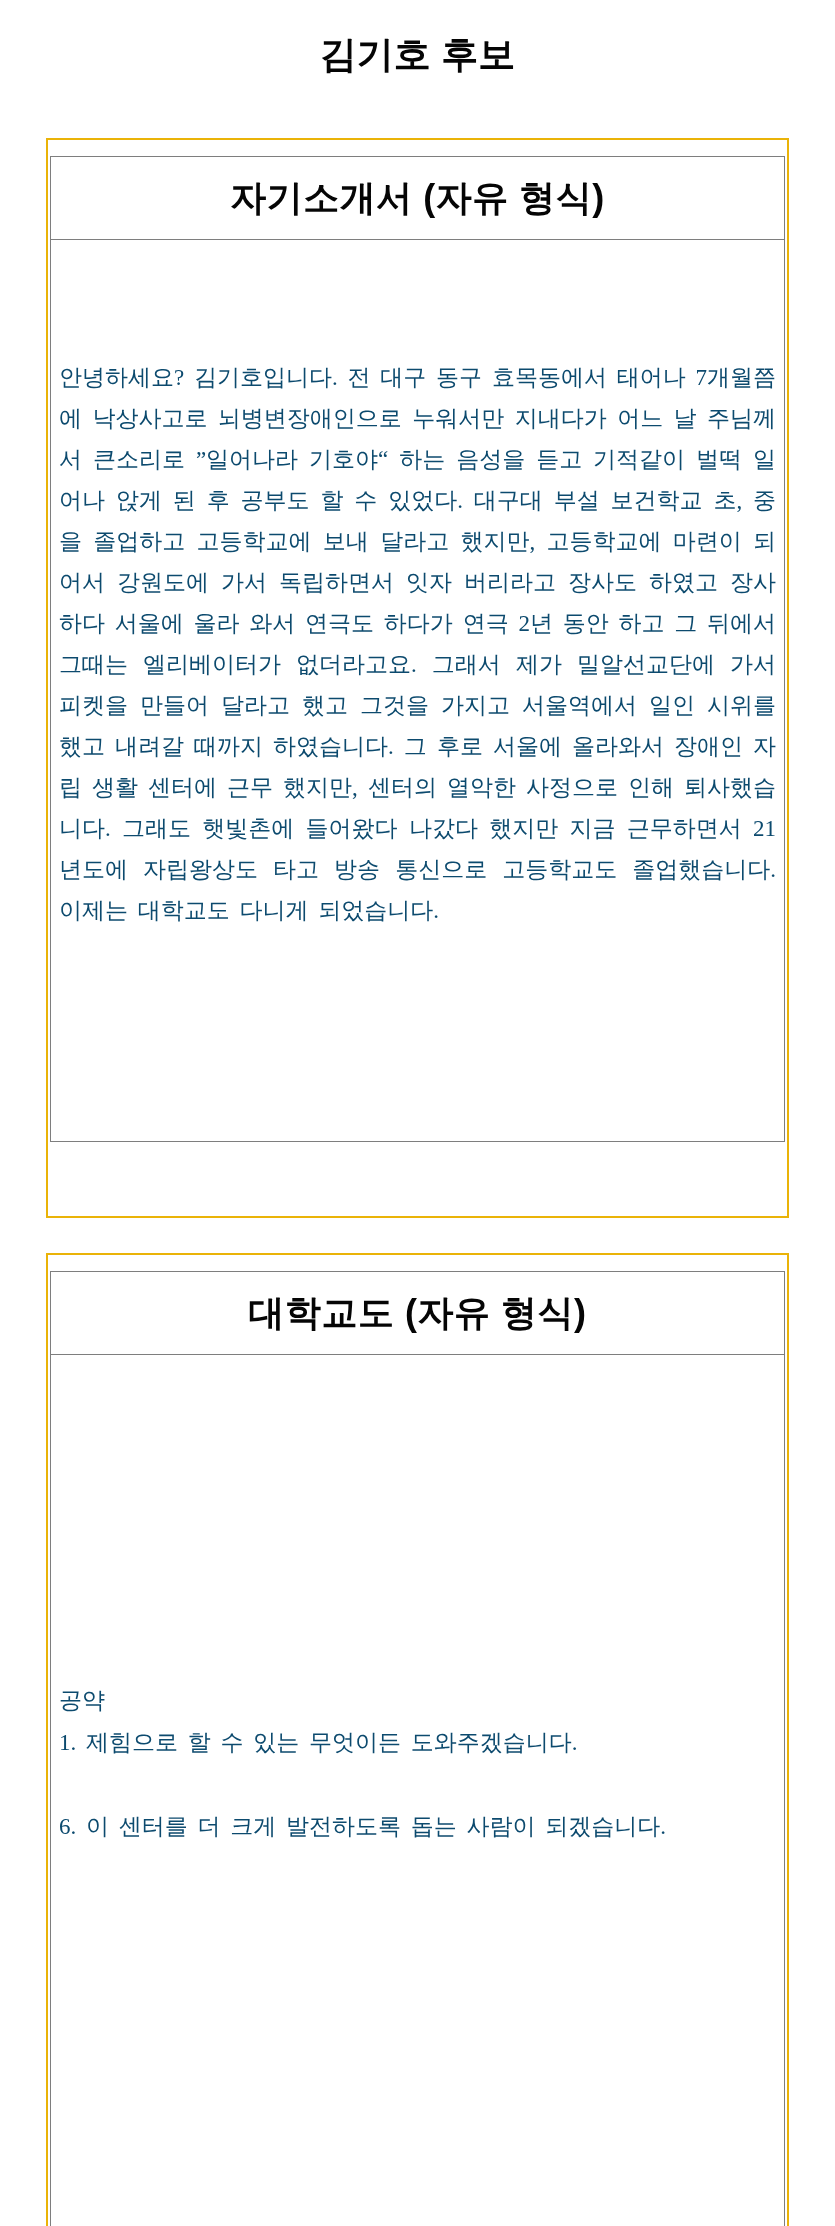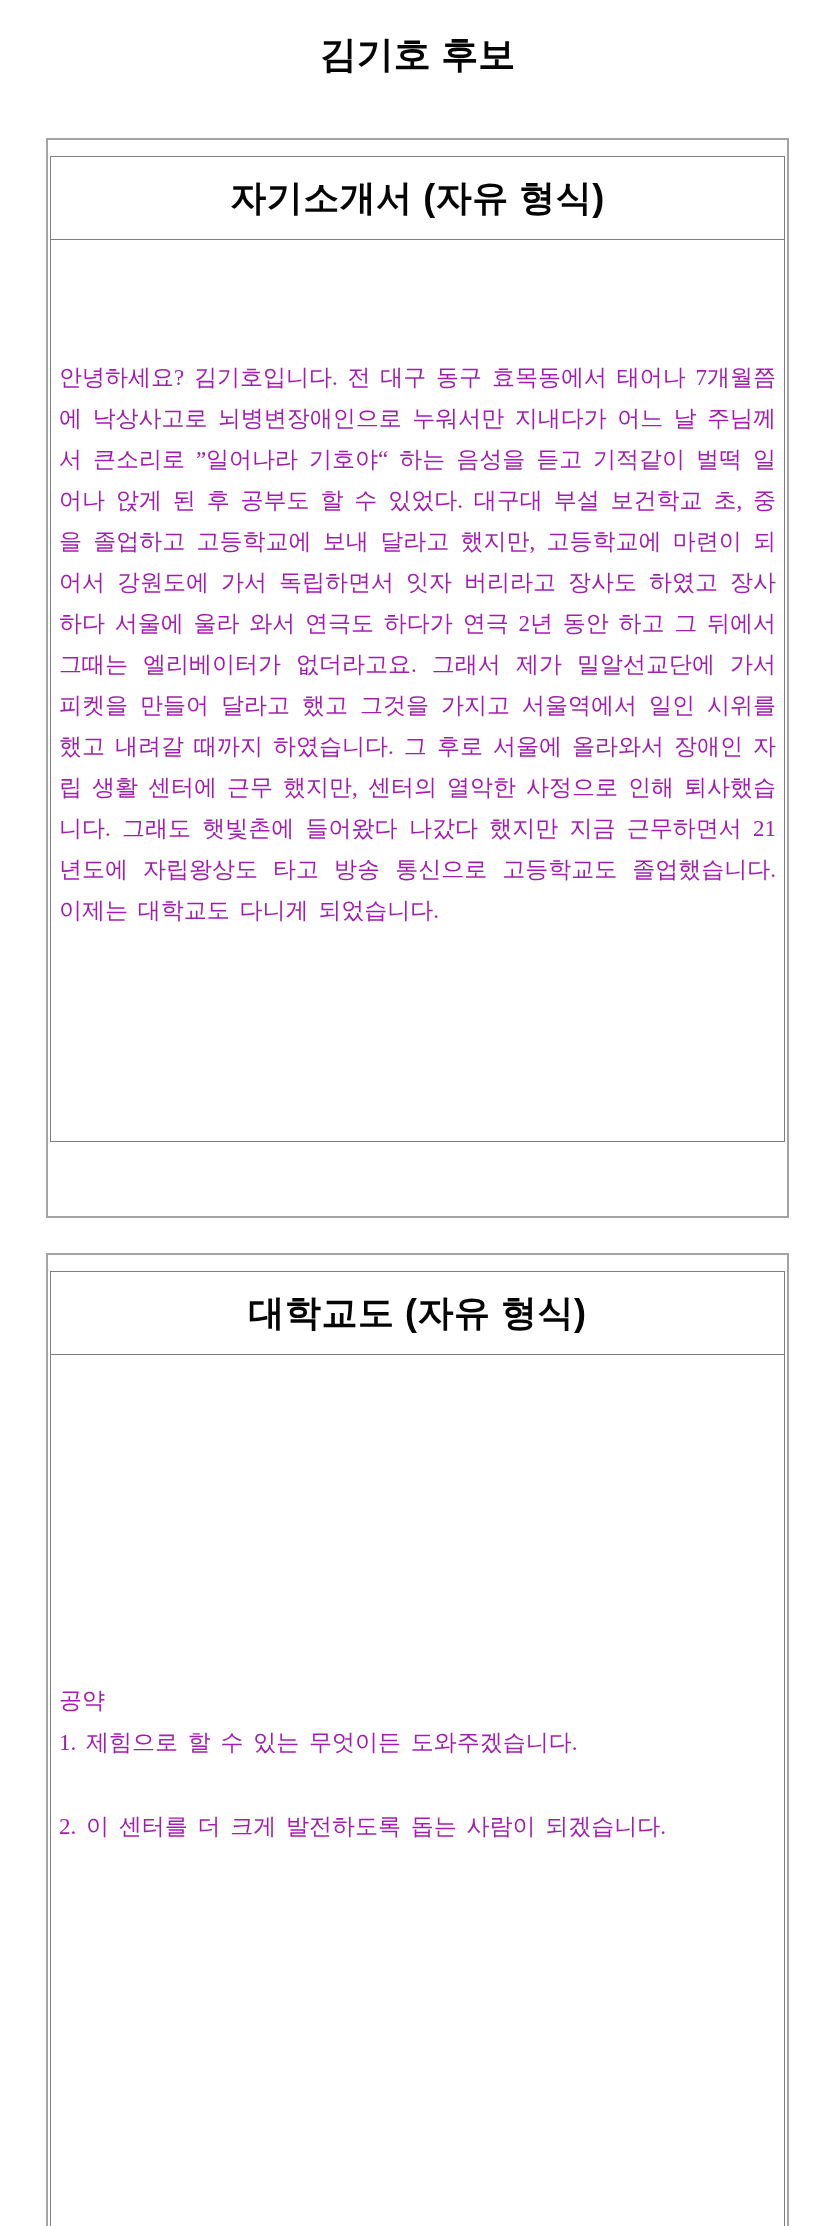--- a/index.html
+++ b/index.html
@@ -21,21 +21,21 @@
     text-align: center;
     font-size: 37px;
     font-weight: 600;
     line-height: 46px;
     font-family: "Liberation Sans", "DejaVu Sans", sans-serif;
     color: #050505;
   }
   .card {
     width: 735px;
     margin: 60px auto 0 auto;
-    border: 2px solid #a3a3a3;
+    border: 2px solid #eab308;
     padding: 16px 2px 74px 2px;
     background: #ffffff;
   }
   .card-inner {
     border: 1px solid #7e7e7e;
     box-sizing: border-box;
     height: 986px;
     background: #ffffff;
   }
   .card-header {
@@ -48,21 +48,21 @@
     font-family: "Liberation Sans", "DejaVu Sans", sans-serif;
     font-size: 36px;
     font-weight: 600;
     color: #050505;
     letter-spacing: 0.5px;
   }
   .card-body {
     font-family: "Liberation Serif", "DejaVu Serif", serif;
     font-size: 23px;
     line-height: 41px;
-    color: #a21caf;
+    color: #0c4a6e;
     text-align: justify;
     padding: 0 8px;
     word-spacing: 4px;
   }
   .body-intro {
     padding-top: 117px;
   }
   .card-2 {
     margin-top: 35px;
     padding-bottom: 70px;
@@ -89,17 +89,17 @@
       <div class="card-body body-intro">안녕하세요? 김기호입니다. 전 대구 동구 효목동에서 태어나 7개월쯤에 낙상사고로 뇌병변장애인으로 누워서만 지내다가 어느 날 주님께서 큰소리로 ”일어나라 기호야“ 하는 음성을 듣고 기적같이 벌떡 일어나 앉게 된 후 공부도 할 수 있었다. 대구대 부설 보건학교 초, 중을 졸업하고 고등학교에 보내 달라고 했지만, 고등학교에 마련이 되어서 강원도에 가서 독립하면서 잇자 버리라고 장사도 하였고 장사하다 서울에 울라 와서 연극도 하다가 연극 2년 동안 하고 그 뒤에서 그때는 엘리베이터가 없더라고요. 그래서 제가 밀알선교단에 가서 피켓을 만들어 달라고 했고 그것을 가지고 서울역에서 일인 시위를 했고 내려갈 때까지 하였습니다. 그 후로 서울에 올라와서 장애인 자립 생활 센터에 근무 했지만, 센터의 열악한 사정으로 인해 퇴사했습니다. 그래도 햇빛촌에 들어왔다 나갔다 했지만 지금 근무하면서 21년도에 자립왕상도 타고 방송 통신으로 고등학교도 졸업했습니다. 이제는 대학교도 다니게 되었습니다.</div>
     </div>
   </section>
 
   <section class="card card-2">
     <div class="card-inner inner-2">
       <div class="card-header">대학교도 (자유 형식)</div>
       <div class="card-body body-pledge">공약
 1. 제힘으로 할 수 있는 무엇이든 도와주겠습니다.
 
-2. 이 센터를 더 크게 발전하도록 돕는 사람이 되겠습니다.</div>
+6. 이 센터를 더 크게 발전하도록 돕는 사람이 되겠습니다.</div>
     </div>
   </section>
 
 </div>
 
 </body></html>

